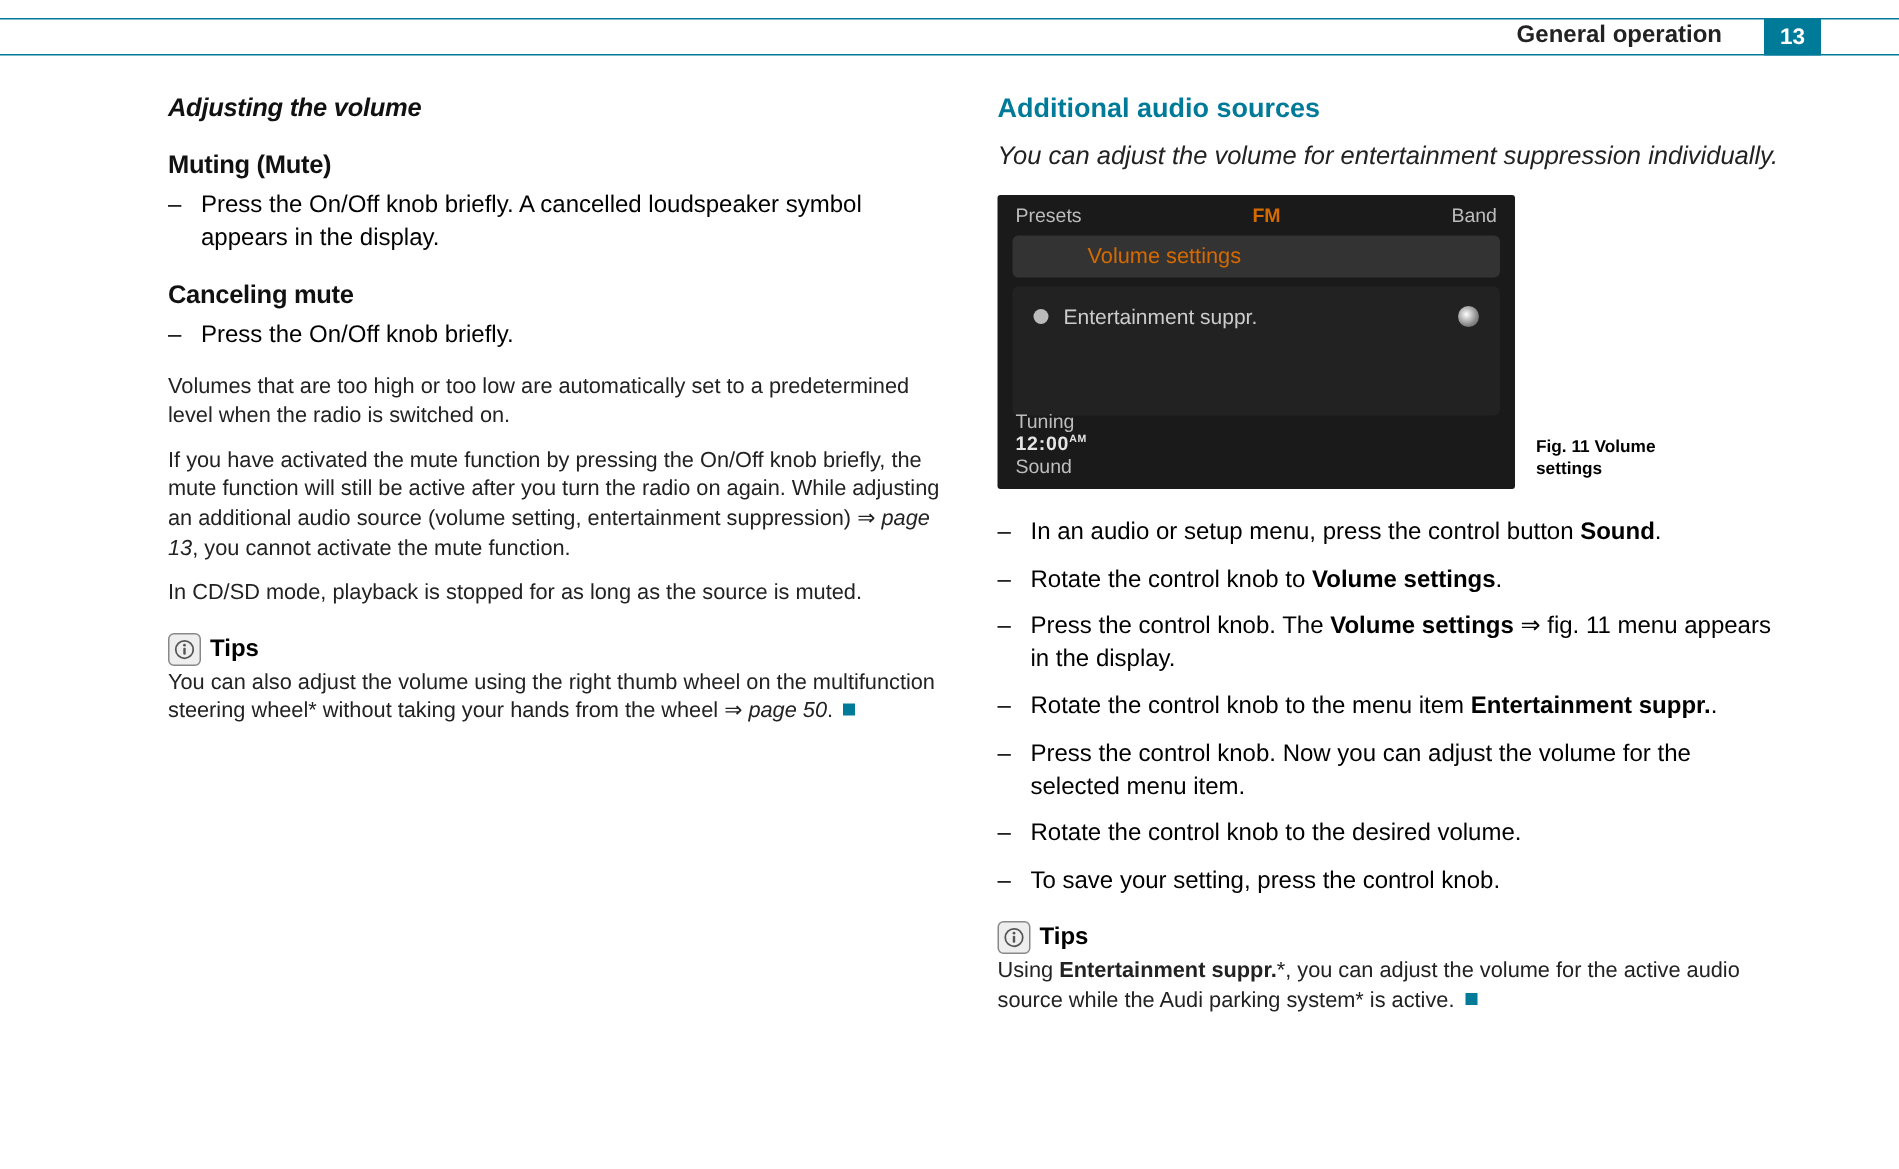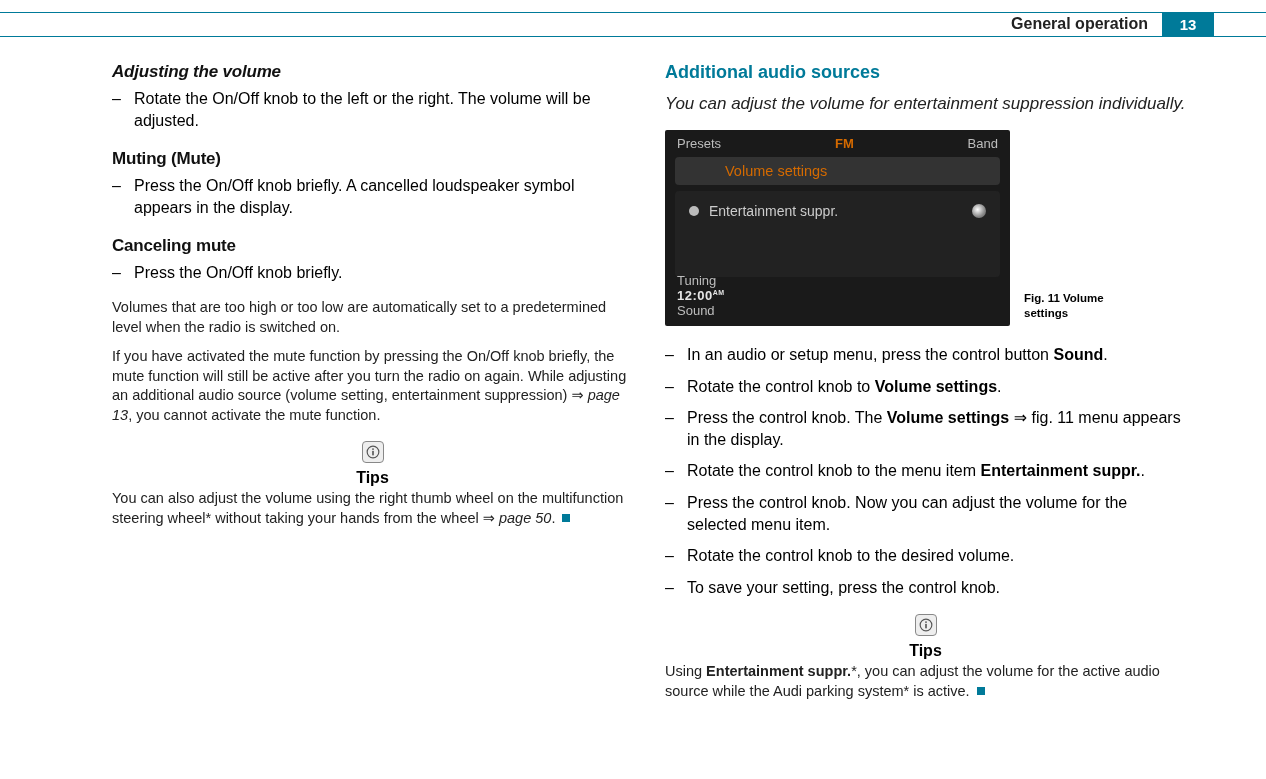--- a/index.html
+++ b/index.html
@@ -31,21 +31,21 @@
     top: 15px;
     right: 118px;
     font-weight: bold;
     font-size: 16px;
     color: #222;
   }
   .page-number {
     position: absolute;
     top: 12px;
     right: 52px;
-    width: 52px;
+    width: 38px;
     height: 25px;
     background: #007a99;
     color: #fff;
     font-weight: bold;
     font-size: 15px;
     text-align: center;
     line-height: 25px;
   }
   .content {
     position: absolute;
@@ -109,21 +109,20 @@
   .arrow { font-family: Arial; }
   .b { font-weight: bold; }
   .tips-block {
     margin-top: 16px;
   }
   .tips-header {
     display: flex;
     align-items: center;
     gap: 6px;
     margin-bottom: 2px;
-    flex-direction: column;
   }
   .info-icon {
     width: 22px;
     height: 22px;
     border: 1px solid #888;
     border-radius: 4px;
     background: #eee;
     display: inline-flex;
     align-items: center;
     justify-content: center;
@@ -228,40 +227,38 @@
 
 <div class="header-bar2"></div>
 <div class="header-bar"></div>
 <div class="section-title">General operation</div>
 <div class="page-number">13</div>
 
 <div class="content">
 
   <div class="col">
     <div class="sub-heading-bold first">Adjusting the volume</div>
-    <ul class="dash">
-      <li>Rotate the On/Off knob to the left or the right. The volume will be adjusted.</li>
-    </ul>
 
     <div class="sub-heading-bold">Muting (Mute)</div>
     <ul class="dash">
       <li>Press the On/Off knob briefly. A cancelled loudspeaker symbol appears in the display.</li>
     </ul>
 
     <div class="sub-heading-bold">Canceling mute</div>
     <ul class="dash">
       <li>Press the On/Off knob briefly.</li>
     </ul>
 
     <p class="body" style="margin-top:14px">Volumes that are too high or too low are automatically set to a predetermined level when the radio is switched on.</p>
 
     <p class="body">
       <span>If you have activated the mute function by pressing the On/Off knob briefly, the mute function will still be active after you turn the radio on again. While adjusting an additional audio source (volume setting, entertainment suppression) </span><span class="arrow">⇒</span> <span class="ref-italic">page 13</span><span>, you cannot activate the mute function.</span>
     </p>
 
+    <p class="body">In CD/SD mode, playback is stopped for as long as the source is muted.</p>
 
     <div class="tips-block">
       <div class="tips-header">
         <span class="info-icon">
           <svg viewBox="0 0 24 24">
               <circle cx="12" cy="12" r="10" fill="none" stroke="#555" stroke-width="2"></circle>
               <circle cx="12" cy="7" r="1.6" fill="#555"></circle>
               <rect x="10.6" y="10" width="2.8" height="8" rx="1.2" fill="#555"></rect>
             </svg>
         </span>

